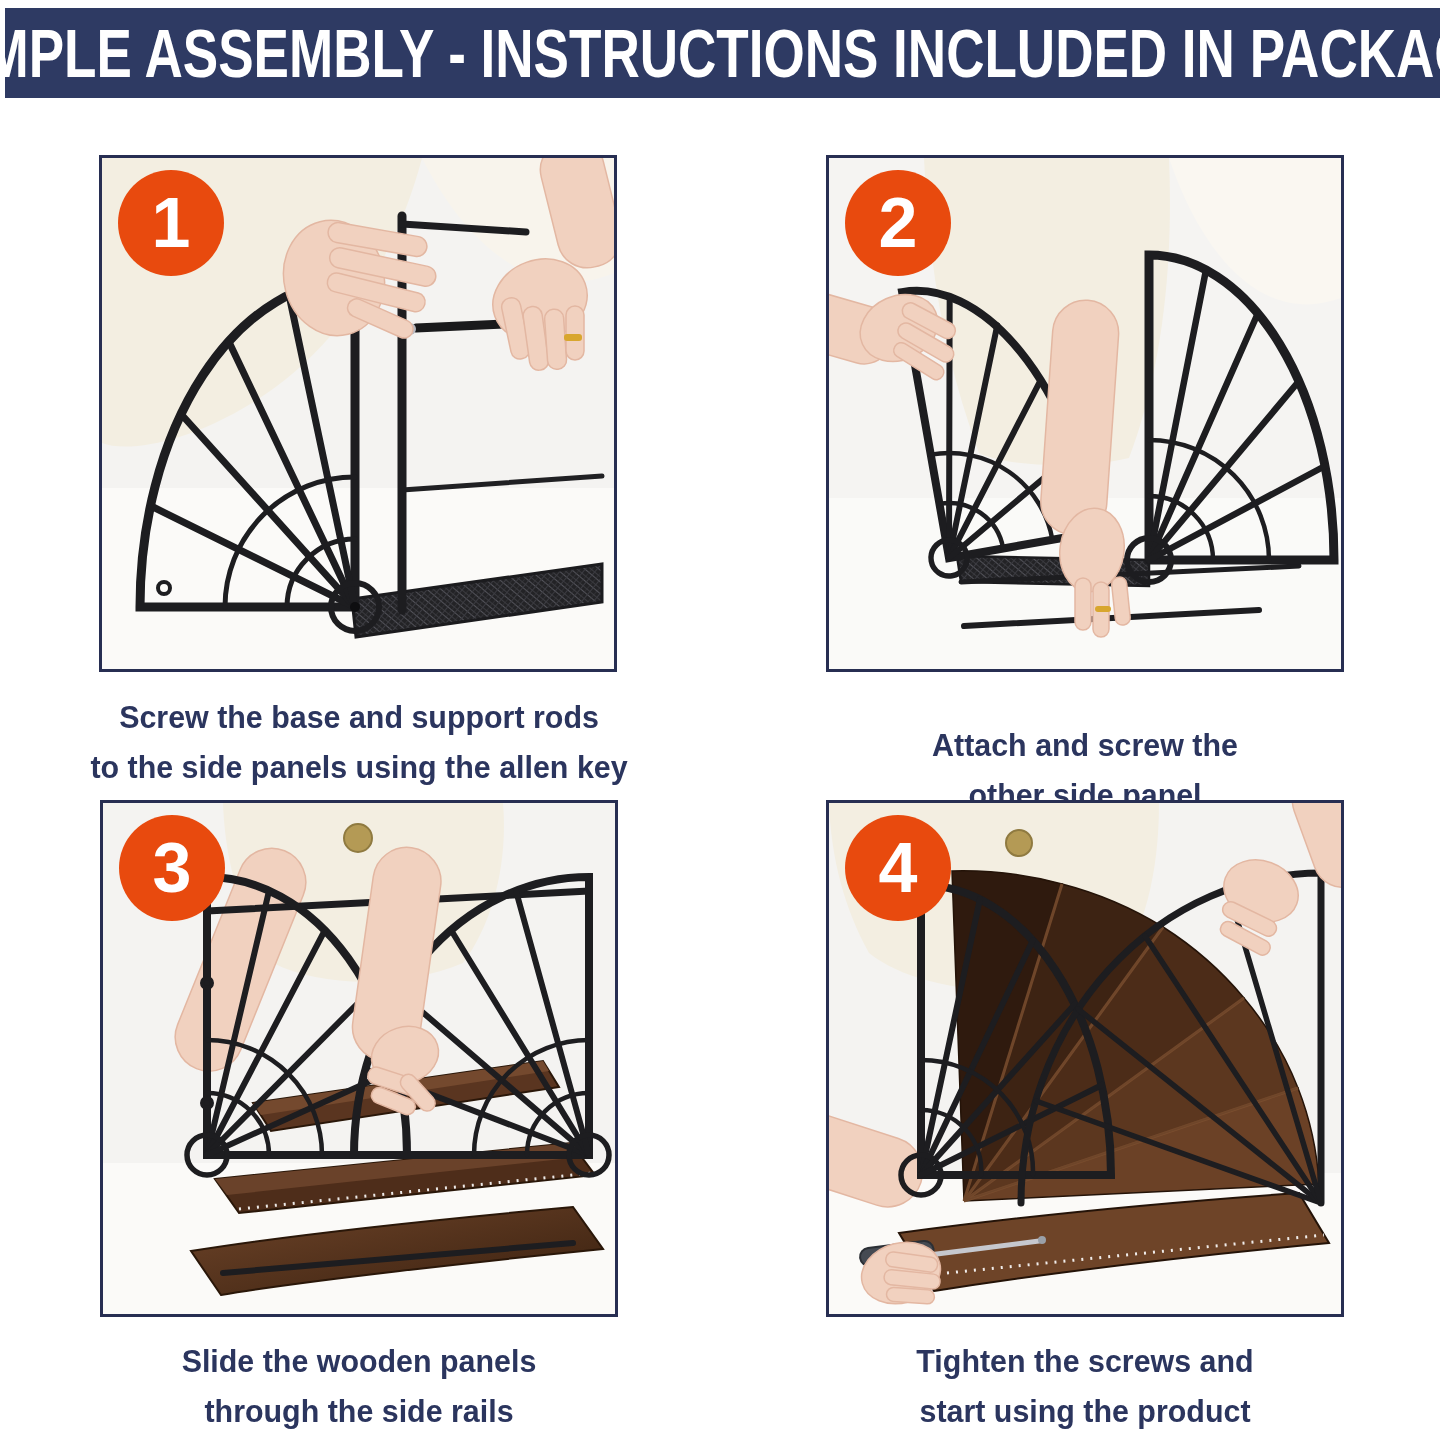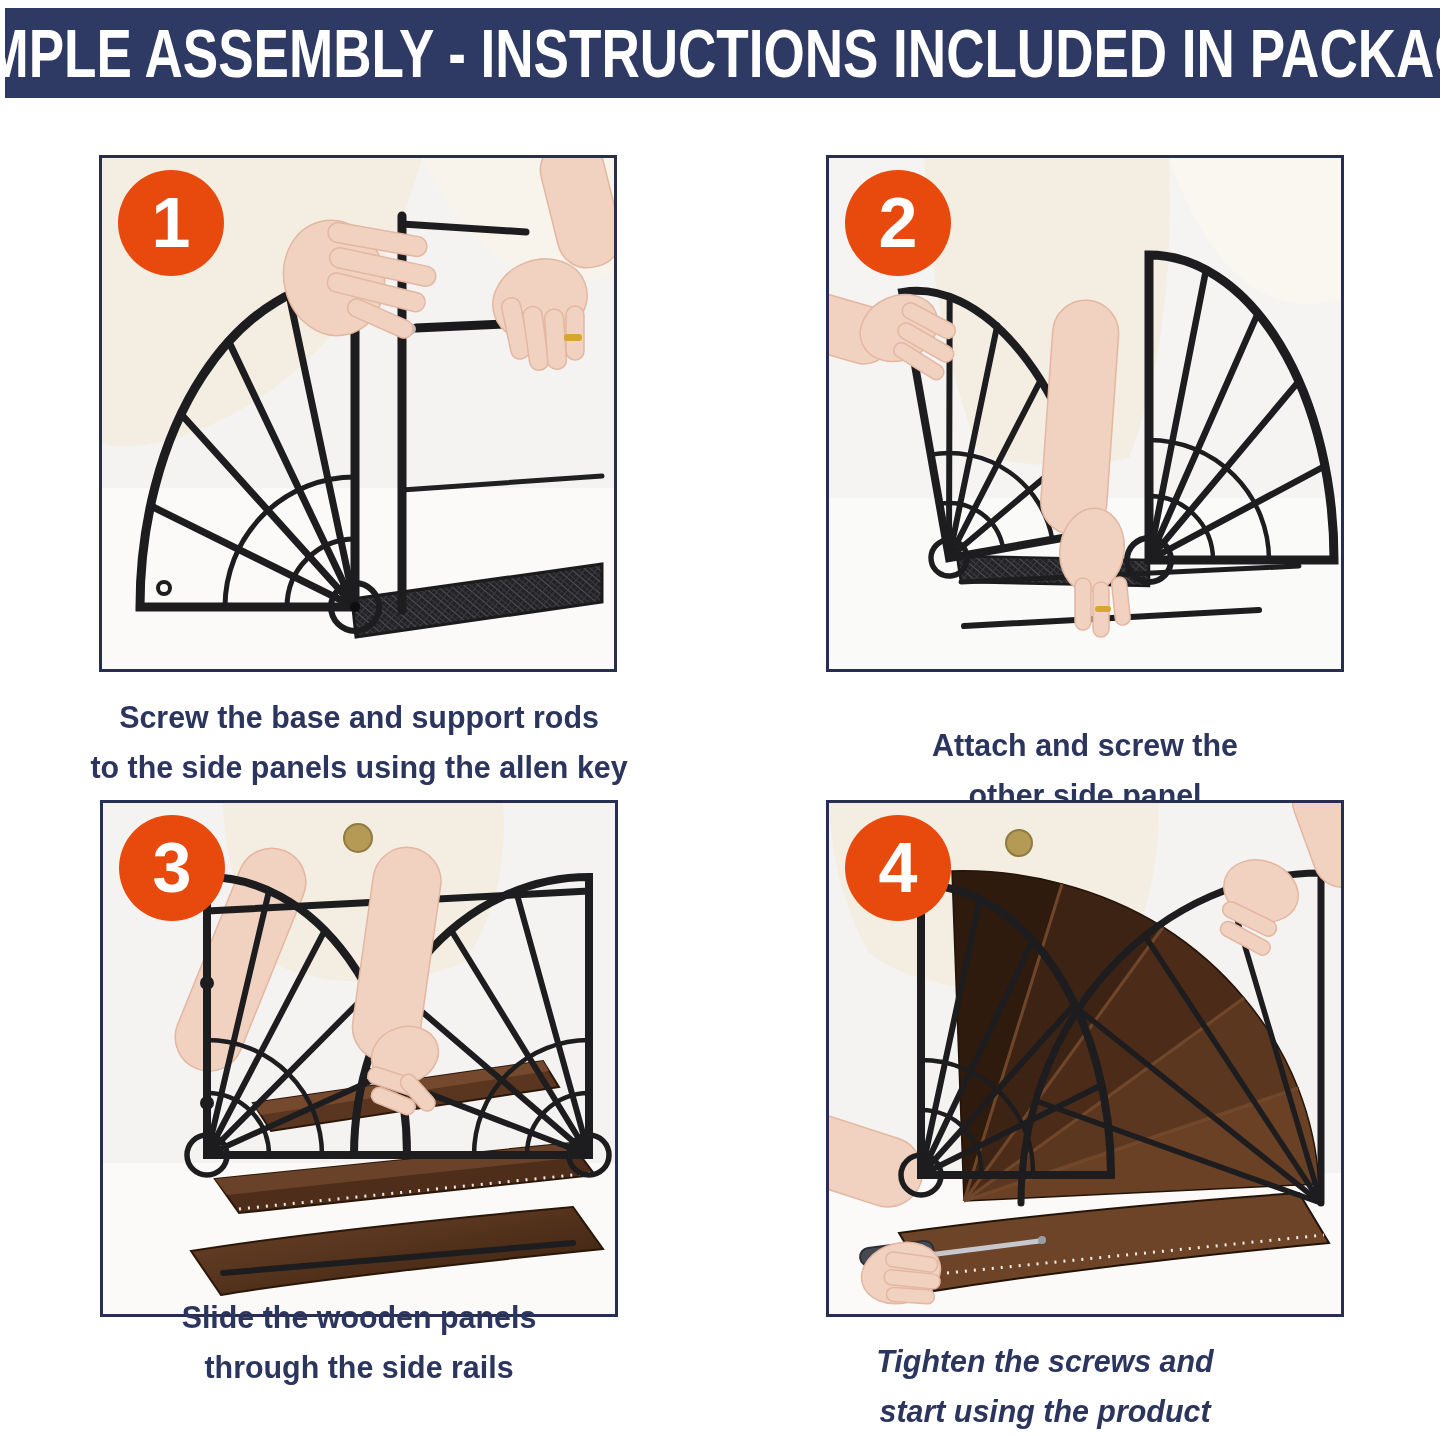--- a/index.html
+++ b/index.html
@@ -31,22 +31,22 @@
     font-family:"Liberation Sans", sans-serif;
   }
 
   .caption{
     position:absolute;width:718px;text-align:center;color:#2b355e;
     font-weight:700;font-size:32px;line-height:50px;
   }
   .caption .cap-line{transform:scaleX(.95);transform-origin:50% 50%;white-space:nowrap;}
   #cap1{left:0px;top:692px;}
   #cap2{left:726px;top:720px;}
-  #cap3{left:0px;top:1292px;}
-  #cap4{left:686px;top:1336px;font-style:italic;}
+  #cap3{left:0px;top:1336px;}
+  #cap4{left:726px;top:1336px;}
 
   .skin{fill:#f1d1bf;stroke:#e3b7a2;stroke-width:1.5;}
   .metal{stroke:#1d1d20;fill:none;stroke-linecap:round;}
 </style>
 </head>
 <body>
 
 <svg width="0" height="0" style="position:absolute" aria-hidden="true">
   <defs>
     <pattern id="meshp" width="9" height="9" patternUnits="userSpaceOnUse" patternTransform="rotate(40)">

